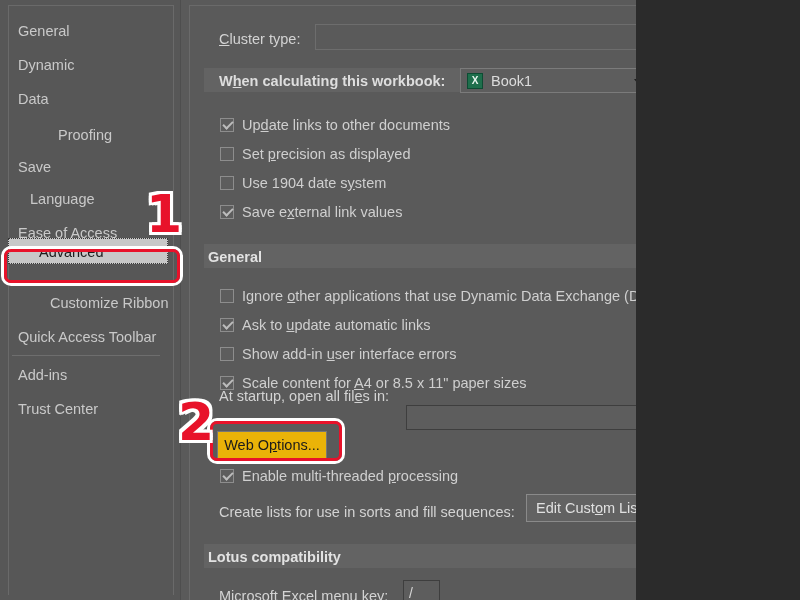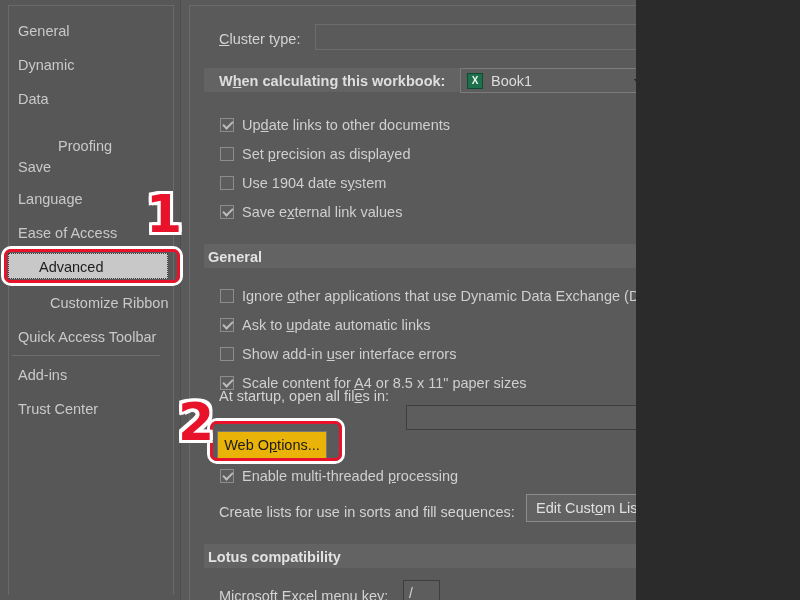--- a/index.html
+++ b/index.html
@@ -245,25 +245,25 @@
 <body>
 
 <div id="screen">
 
   <div id="sidebar">
     <div id="sidebar-inner"></div>
 
     <div class="nav-item" style="top:18px;">General</div>
     <div class="nav-item" style="top:52px;">Dynamic</div>
     <div class="nav-item" style="top:86px;">Data</div>
-    <div class="nav-item" style="top:133px;padding-left:48px;">Proofing</div>
+    <div class="nav-item" style="top:122px;padding-left:48px;">Proofing</div>
     <div class="nav-item" style="top:154px;">Save</div>
-    <div class="nav-item" style="top:186px;">Language</div>
+    <div class="nav-item" style="top:186px;margin-left:12px;">Language</div>
     <div class="nav-item" style="top:220px;">Ease of Access</div>
-    <div class="nav-item selected" style="top:253px;padding-left:30px;">Advanced</div>
+    <div class="nav-item selected" style="top:238px;padding-left:30px;">Advanced</div>
     <div class="nav-item" style="top:290px;padding-left:40px;">Customize Ribbon</div>
     <div class="nav-item" style="top:324px;">Quick Access Toolbar</div>
     <div class="nav-sep" style="top:355px;"></div>
     <div class="nav-item" style="top:362px;">Add-ins</div>
     <div class="nav-item" style="top:396px;">Trust Center</div>
   </div>
 
   <div id="main">
 
     <div class="row" style="left:29px; top:24px;">

